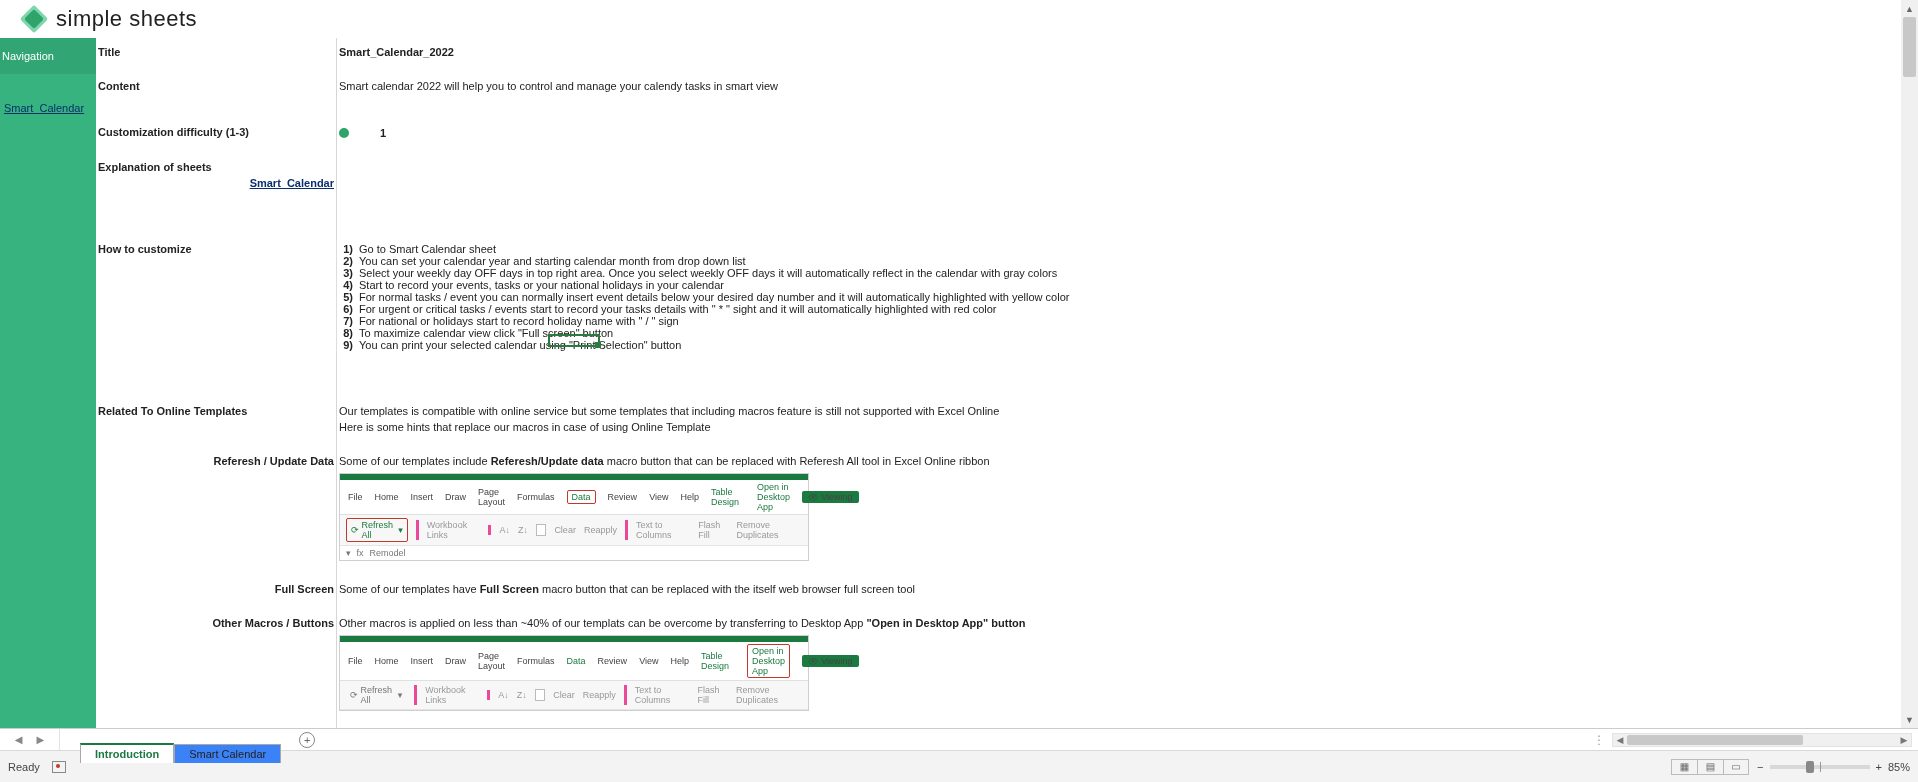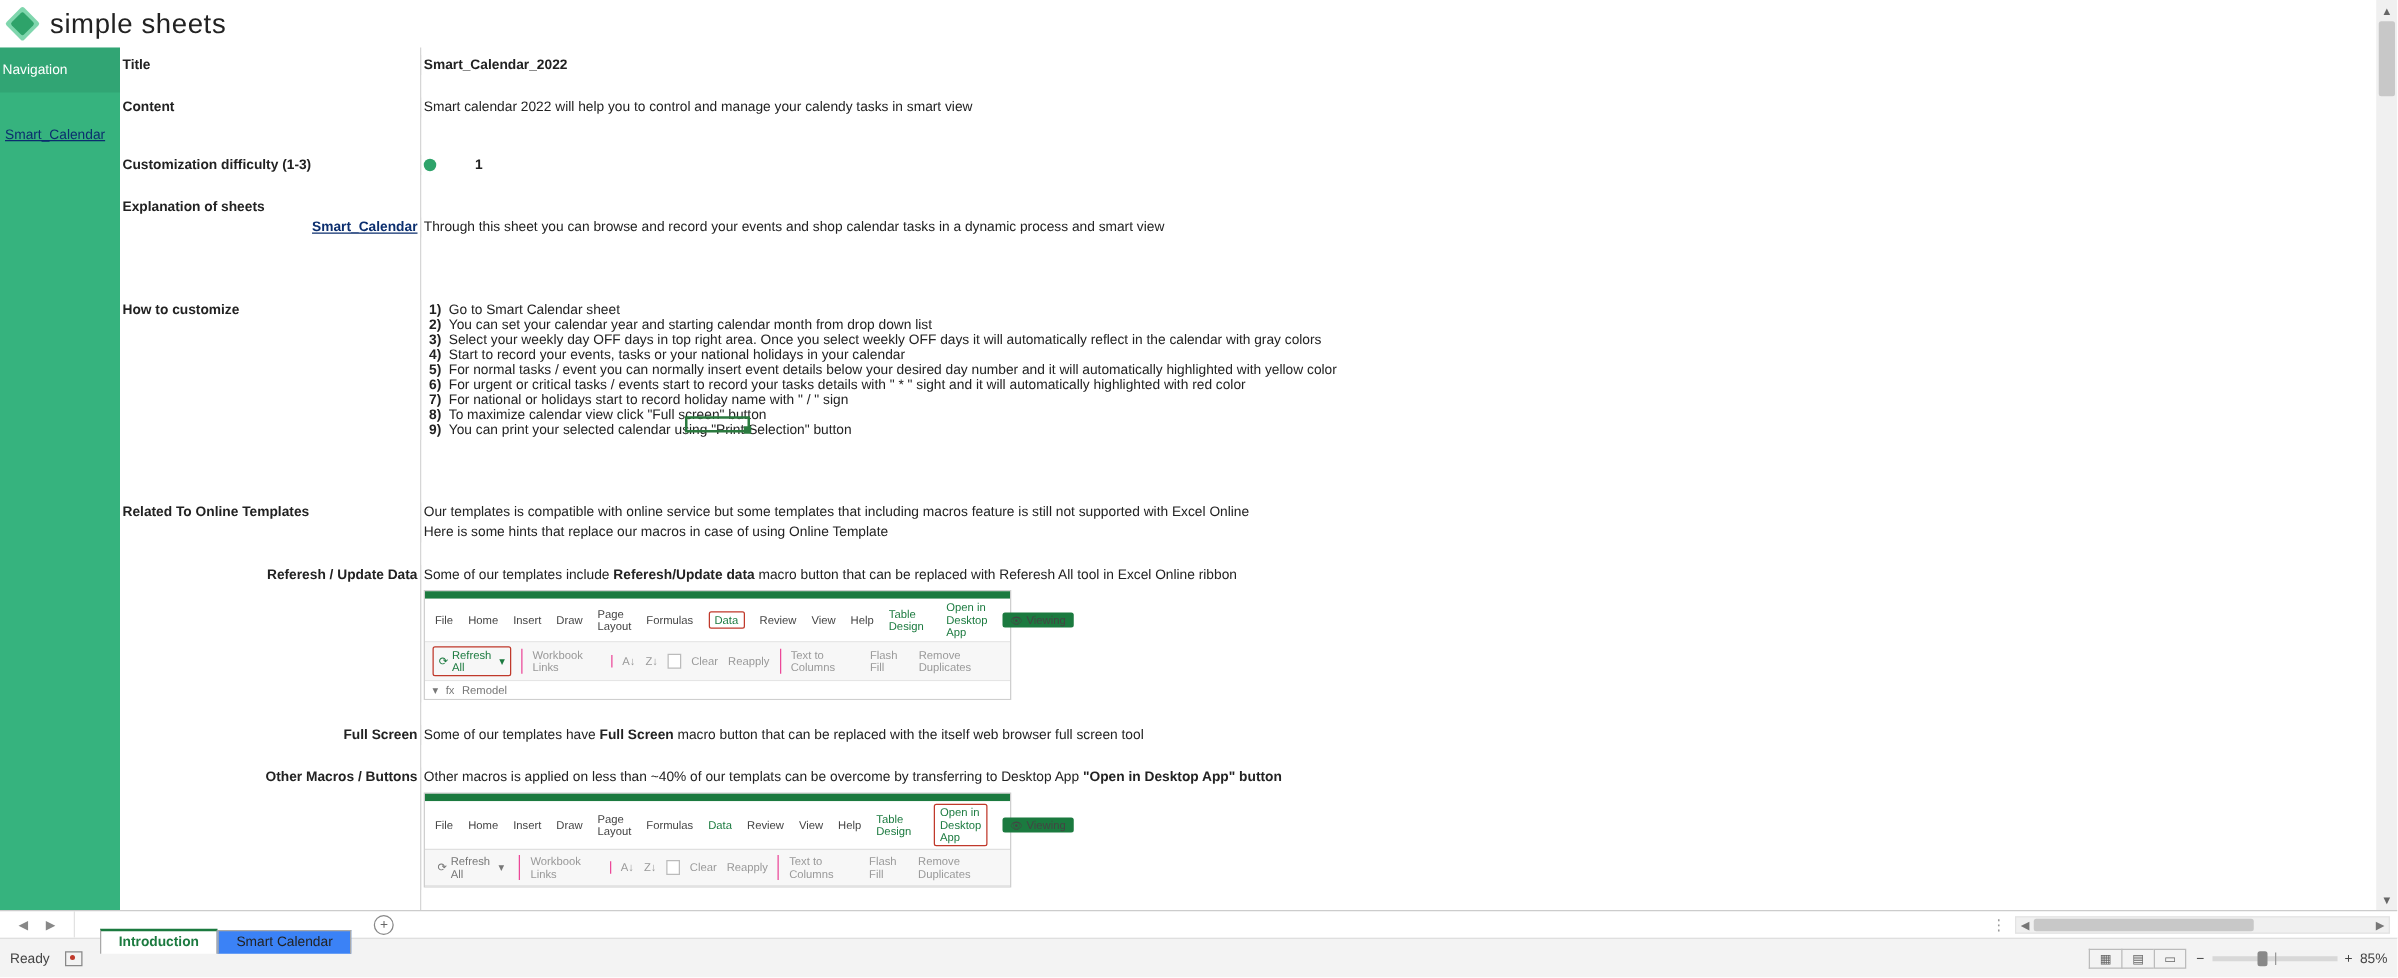--- a/index.html
+++ b/index.html
@@ -12,21 +12,21 @@
   .scroll-v .arrow { width: 100%; height: 17px; display: flex; align-items: center; justify-content: center; color: #666; font-size: 9px; }
   .scroll-v .track { flex: 1; width: 100%; position: relative; }
   .scroll-v .thumb { position: absolute; left: 2px; right: 2px; top: 0; height: 60px; background: #c8c8c8; border-radius: 2px; }
 
   
   .sidebar { position: absolute; left: 0; top: 0; bottom: 0; width: 96px; background: #36b37e; color: #fff; }
   .sidebar .nav-title { font-size: 11px; padding: 4px 2px; background: rgba(0,0,0,0.08); height: 36px; display:flex; align-items:center; }
   .sidebar .nav-link { display: block; padding: 4px; margin-top: 24px; font-size: 11px; color: #0b2e6e; text-decoration: underline; }
 
   
-  .logo { position: absolute; left: 0; top: 0; height: 38px; display: flex; align-items: center; gap: 8px; padding-left: 4px; z-index: 2; }
+  .logo { position: absolute; left: 16px; top: 0; height: 38px; display: flex; align-items: center; gap: 8px; padding-left: 4px; z-index: 2; }
   .logo .mark { width: 28px; height: 28px; position: relative; }
   .logo .mark .d1 { position: absolute; width: 20px; height: 20px; background: #7fd6ad; transform: rotate(45deg); left: 4px; top: 4px; border-radius: 2px; }
   .logo .mark .d2 { position: absolute; width: 14px; height: 14px; background: #2ea36a; transform: rotate(45deg); left: 7px; top: 7px; border-radius: 2px; }
   .logo .txt { font-size: 22px; color: #222; font-weight: 400; letter-spacing: .5px; }
 
   
   .main { position: absolute; left: 96px; right: 17px; top: 38px; bottom: 0; background: #fff; }
   .row { display: flex; align-items: flex-start; }
   .labelcol { width: 240px; min-width: 240px; padding: 2px 2px 2px 2px; }
   .label-bold { font-weight: bold; }
@@ -54,21 +54,21 @@
   .ribbon-mock .tabs span { color: #444; }
   .ribbon-mock .tabs .active { color: #1b7a3f; }
   .ribbon-mock .tabs .boxed { border: 1.5px solid #c0392b; padding: 1px 4px; border-radius: 2px; }
   .ribbon-mock .tabs .view-btn { margin-left: auto; background: #1b7a3f; color: #fff; padding: 1px 6px; border-radius: 2px; display:flex; align-items:center; gap:3px; }
   .ribbon-mock .tabs .open-desktop { margin-left: 6px; color: #1b7a3f; }
   .ribbon-mock .tools { display: flex; align-items: center; gap: 8px; padding: 3px 6px; background: #f7f7f7; color: #999; border-bottom: 1px solid #e5e5e5; }
   .ribbon-mock .tools .refresh { border: 1.5px solid #c0392b; padding: 1px 4px; color: #1b7a3f; border-radius: 2px; display:flex; align-items:center; gap:3px; }
   .ribbon-mock .tools .refresh.noborder { border: none; color: #777; }
   .ribbon-mock .tools .iconbox { width: 12px; height: 12px; border: 1px solid #bbb; background: #fff; }
   .ribbon-mock .formula { display: flex; align-items: center; gap: 6px; padding: 2px 6px; background: #fff; color: #777; font-size: 9px; }
-  .ribbon-mock .seg { border-left: 1px solid #ec4899; padding-left: 8px; }
+  .ribbon-mock .seg { border-left: 3px solid #ec4899; padding-left: 8px; }
   .mini-eye::before { content: "👁"; font-size: 8px; }
   .mini-ref::before { content: "⟳"; font-size: 9px; }
 
   
   .tabbar { height: 22px; border-top: 1px solid #ccc; background: #fff; display: flex; align-items: stretch; position: relative; }
   .tabbar .nav { width: 60px; display: flex; align-items: center; justify-content: center; gap: 14px; border-right: 1px solid #e2e2e2; color: #888; }
   .tabbar .nav span { font-size: 10px; }
   .tabbar .tabs { display: flex; align-items: flex-end; margin-left: 20px; }
   .sheet-tab { padding: 3px 14px; border: 1px solid #a8a8a8; border-bottom: none; font-size: 11px; background: #fff; position: relative; top: 13px; }
   .sheet-tab.active { color: #1b7a3f; border-top: 2px solid #1b7a3f; font-weight: 600; background: #fff; }
@@ -139,21 +139,20 @@
               <span class="diffval">1</span>
             </div>
           </div>
           <div class="gap18"></div>
           <div class="row">
             <div class="labelcol label-bold">Explanation of sheets</div>
             <div class="valcol no-border"></div>
           </div>
           <div class="row">
             <div class="labelcol link-cell" style="text-align:right">Smart_Calendar</div>
-            <div class="valcol">Through this sheet you can browse and record your events and shop calendar tasks in a dynamic process and smart view</div>
           </div>
 
           <div class="gap50"></div>
 
           <div class="row">
             <div class="labelcol label-bold">How to customize</div>
             <div class="valcol" style="position:relative">
               <div class="steps">
                 <div class="step">
                     <span class="n">1)</span>

